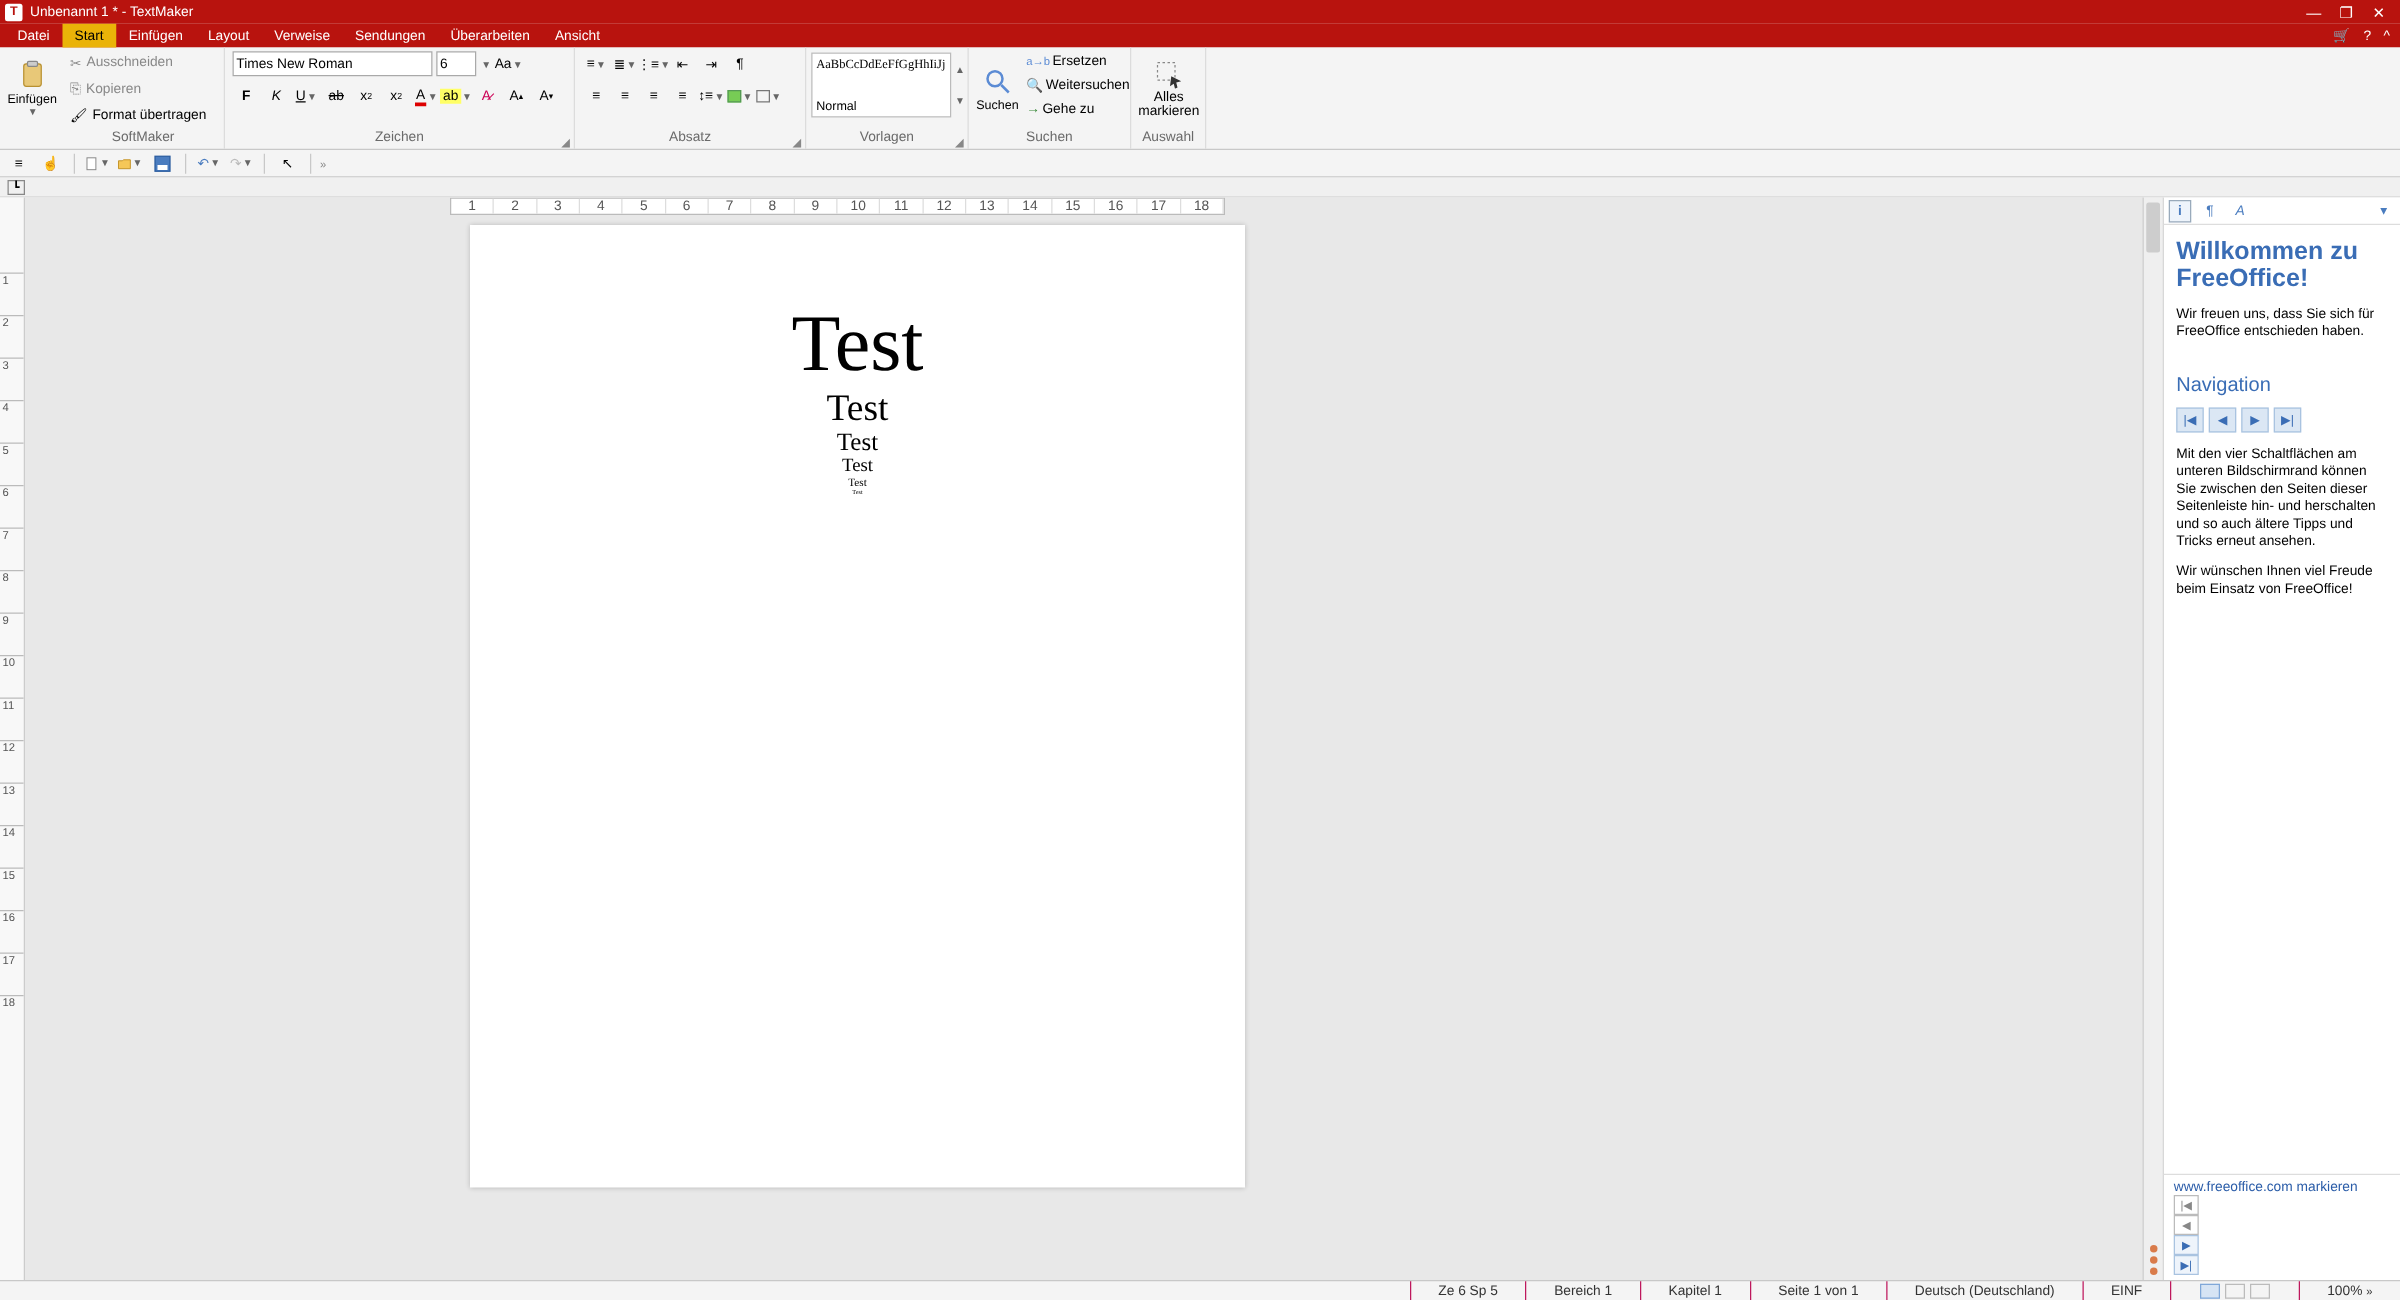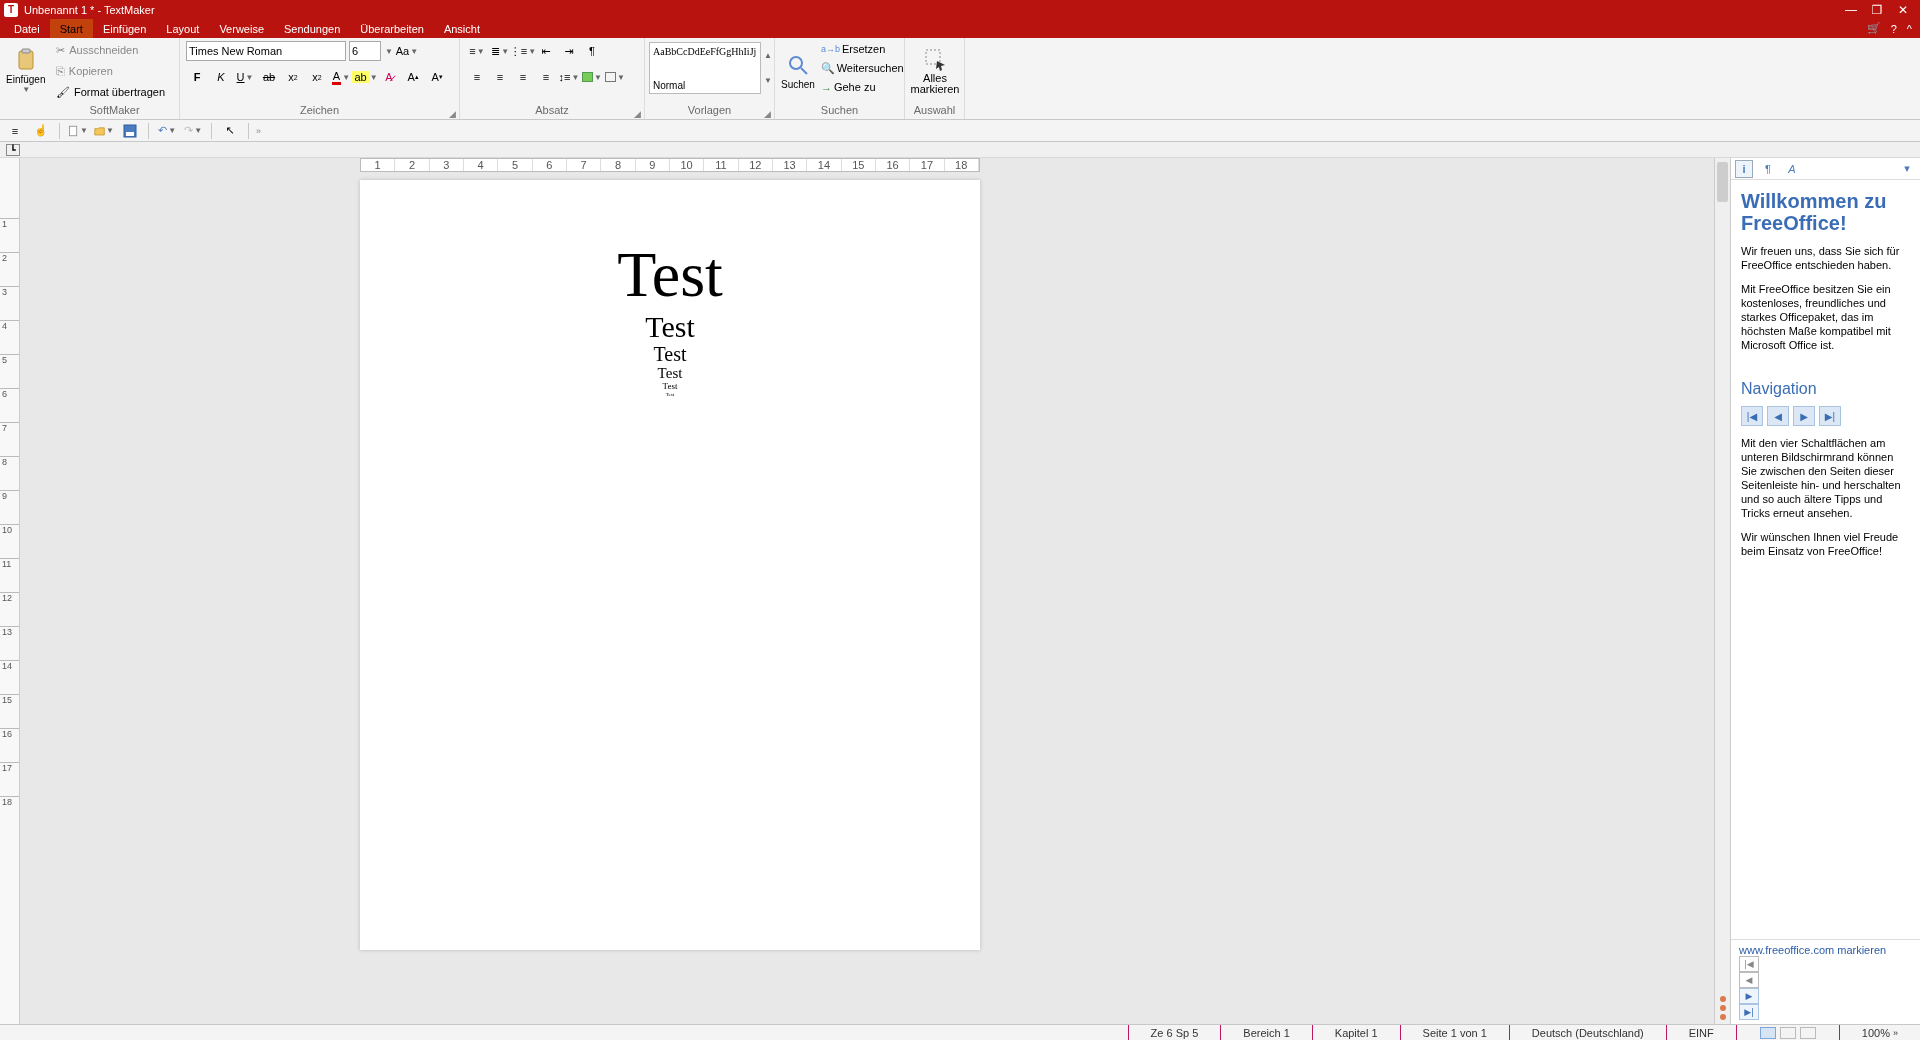--- a/index.html
+++ b/index.html
@@ -8,21 +8,21 @@
 
 .titlebar { height: 19px; background: #b8130e; display: flex; align-items: center; color: #fff; padding: 0 4px; }
 .titlebar .app-icon { width: 14px; height: 14px; background: #fff; color: #b8130e; font-weight: bold; display: inline-flex; align-items: center; justify-content: center; margin-right: 6px; border-radius: 2px; font-size: 10px; }
 .titlebar .title { flex: 0 0 auto; }
 .titlebar .spacer { flex: 1; }
 .titlebar .winbtn { width: 26px; text-align: center; cursor: pointer; font-size: 12px; }
 
 
 .menutabs { height: 19px; background: #b8130e; display: flex; align-items: stretch; color: #fff; padding-left: 4px; }
 .menutabs .tab { padding: 0 10px; display: flex; align-items: center; cursor: pointer; }
-.menutabs .tab.active { background: #c2410c; color: #000; }
+.menutabs .tab.active { background: #eab308; color: #000; }
 .menutabs .rightcorner { margin-left: auto; display: flex; align-items: center; padding-right: 8px; gap: 10px; }
 
 
 .ribbon { height: 82px; background: #f4f4f4; border-bottom: 1px solid #c8c8c8; display: flex; }
 .rgroup { border-right: 1px solid #dcdcdc; display: flex; flex-direction: column; position: relative; }
 .rgroup .body { flex: 1; display: flex; align-items: flex-start; padding: 2px 6px; gap: 4px; }
 .rgroup .label { height: 15px; text-align: center; color: #6a6a6a; font-size: 10px; position: relative; }
 .rgroup .label .launcher { position: absolute; right: 3px; bottom: 0; font-size: 9px; color: #888; cursor: pointer; }
 .bigbtn { display: flex; flex-direction: column; align-items: center; justify-content: center; width: 40px; height: 62px; cursor: pointer; }
 .bigbtn .ico { width: 24px; height: 24px; }
@@ -43,21 +43,21 @@
 .tabstopbar { height: 16px; background: #f0f0f0; border-bottom: 1px solid #d8d8d8; display: flex; align-items: center; padding-left: 6px; }
 .tabstopbox { width: 14px; height: 12px; border: 1px solid #888; display: flex; align-items: center; justify-content: center; font-size: 9px; }
 
 
 .workspace { position: absolute; top: 158px; bottom: 16px; left: 0; right: 0; background: #e8e8e8; display: flex; }
 .vruler { width: 20px; background: #f8f8f8; border-right: 1px solid #ccc; position: relative; overflow: hidden; }
 .vruler .tick { position: absolute; left: 0; width: 100%; border-top: 1px solid #bbb; font-size: 9px; color: #555; padding-left: 2px; }
 .docarea { flex: 1; position: relative; overflow: hidden; background: #e8e8e8; }
 .hruler { position: absolute; top: 0; left: 340px; width: 620px; height: 14px; background: #fff; border: 1px solid #bbb; font-size: 9px; display: flex; }
 .hruler .seg { flex: 1; border-right: 1px solid #ddd; text-align: center; color: #555; position: relative; }
-.page { position: absolute; top: 22px; left: 340px; width: 620px; height: 770px; background: #fff; box-shadow: 0 0 4px rgba(0,0,0,.2); padding: 60px 88px; }
+.page { position: absolute; top: 22px; left: 356px; width: 620px; height: 770px; background: #fff; box-shadow: 0 0 4px rgba(0,0,0,.2); padding: 60px 88px; }
 .page .line { text-align: center; font-family: "Times New Roman", serif; color: #000; }
 .vscroll { width: 16px; background: #efefef; border-left: 1px solid #ccc; position: relative; }
 .vscroll .thumb { position: absolute; left: 2px; right: 2px; height: 40px; top: 4px; background: #cdcdcd; border-radius: 2px; }
 .navdots { position: absolute; bottom: 4px; left: 0; right: 0; display: flex; flex-direction: column; align-items: center; gap: 3px; }
 .navdots span { width: 6px; height: 6px; border-radius: 3px; background: #d97b4a; }
 
 
 .sidepanel { width: 190px; background: #fff; border-left: 1px solid #ccc; display: flex; flex-direction: column; }
 .sidetabs { height: 22px; border-bottom: 1px solid #ddd; display: flex; align-items: center; padding: 0 4px; gap: 6px; }
 .sidetabs .st { width: 18px; height: 18px; display: flex; align-items: center; justify-content: center; cursor: pointer; color: #4a7cbf; border: 1px solid transparent; }
@@ -376,21 +376,20 @@
       <div class="st">¶</div>
       <div class="st">
           <i>A</i>
         </div>
       <span style="flex:1"></span>
       <div class="st">▾</div>
     </div>
     <div class="sidebody">
       <h2>Willkommen zu FreeOffice!</h2>
       <p>Wir freuen uns, dass Sie sich für FreeOffice entschieden haben.</p>
-      <p>Mit FreeOffice besitzen Sie ein kostenloses, freundliches und starkes Officepaket, das im höchsten Maße kompatibel mit Microsoft Office ist.</p>
       <h3>Navigation</h3>
       <div class="navbtns">
         <div class="nb">|◀</div>
         <div class="nb">◀</div>
         <div class="nb">▶</div>
         <div class="nb">▶|</div>
       </div>
       <p>Mit den vier Schaltflächen am unteren Bildschirmrand können Sie zwischen den Seiten dieser Seitenleiste hin- und herschalten und so auch ältere Tipps und Tricks erneut ansehen.</p>
       <p>Wir wünschen Ihnen viel Freude beim Einsatz von FreeOffice!</p>
     </div>

